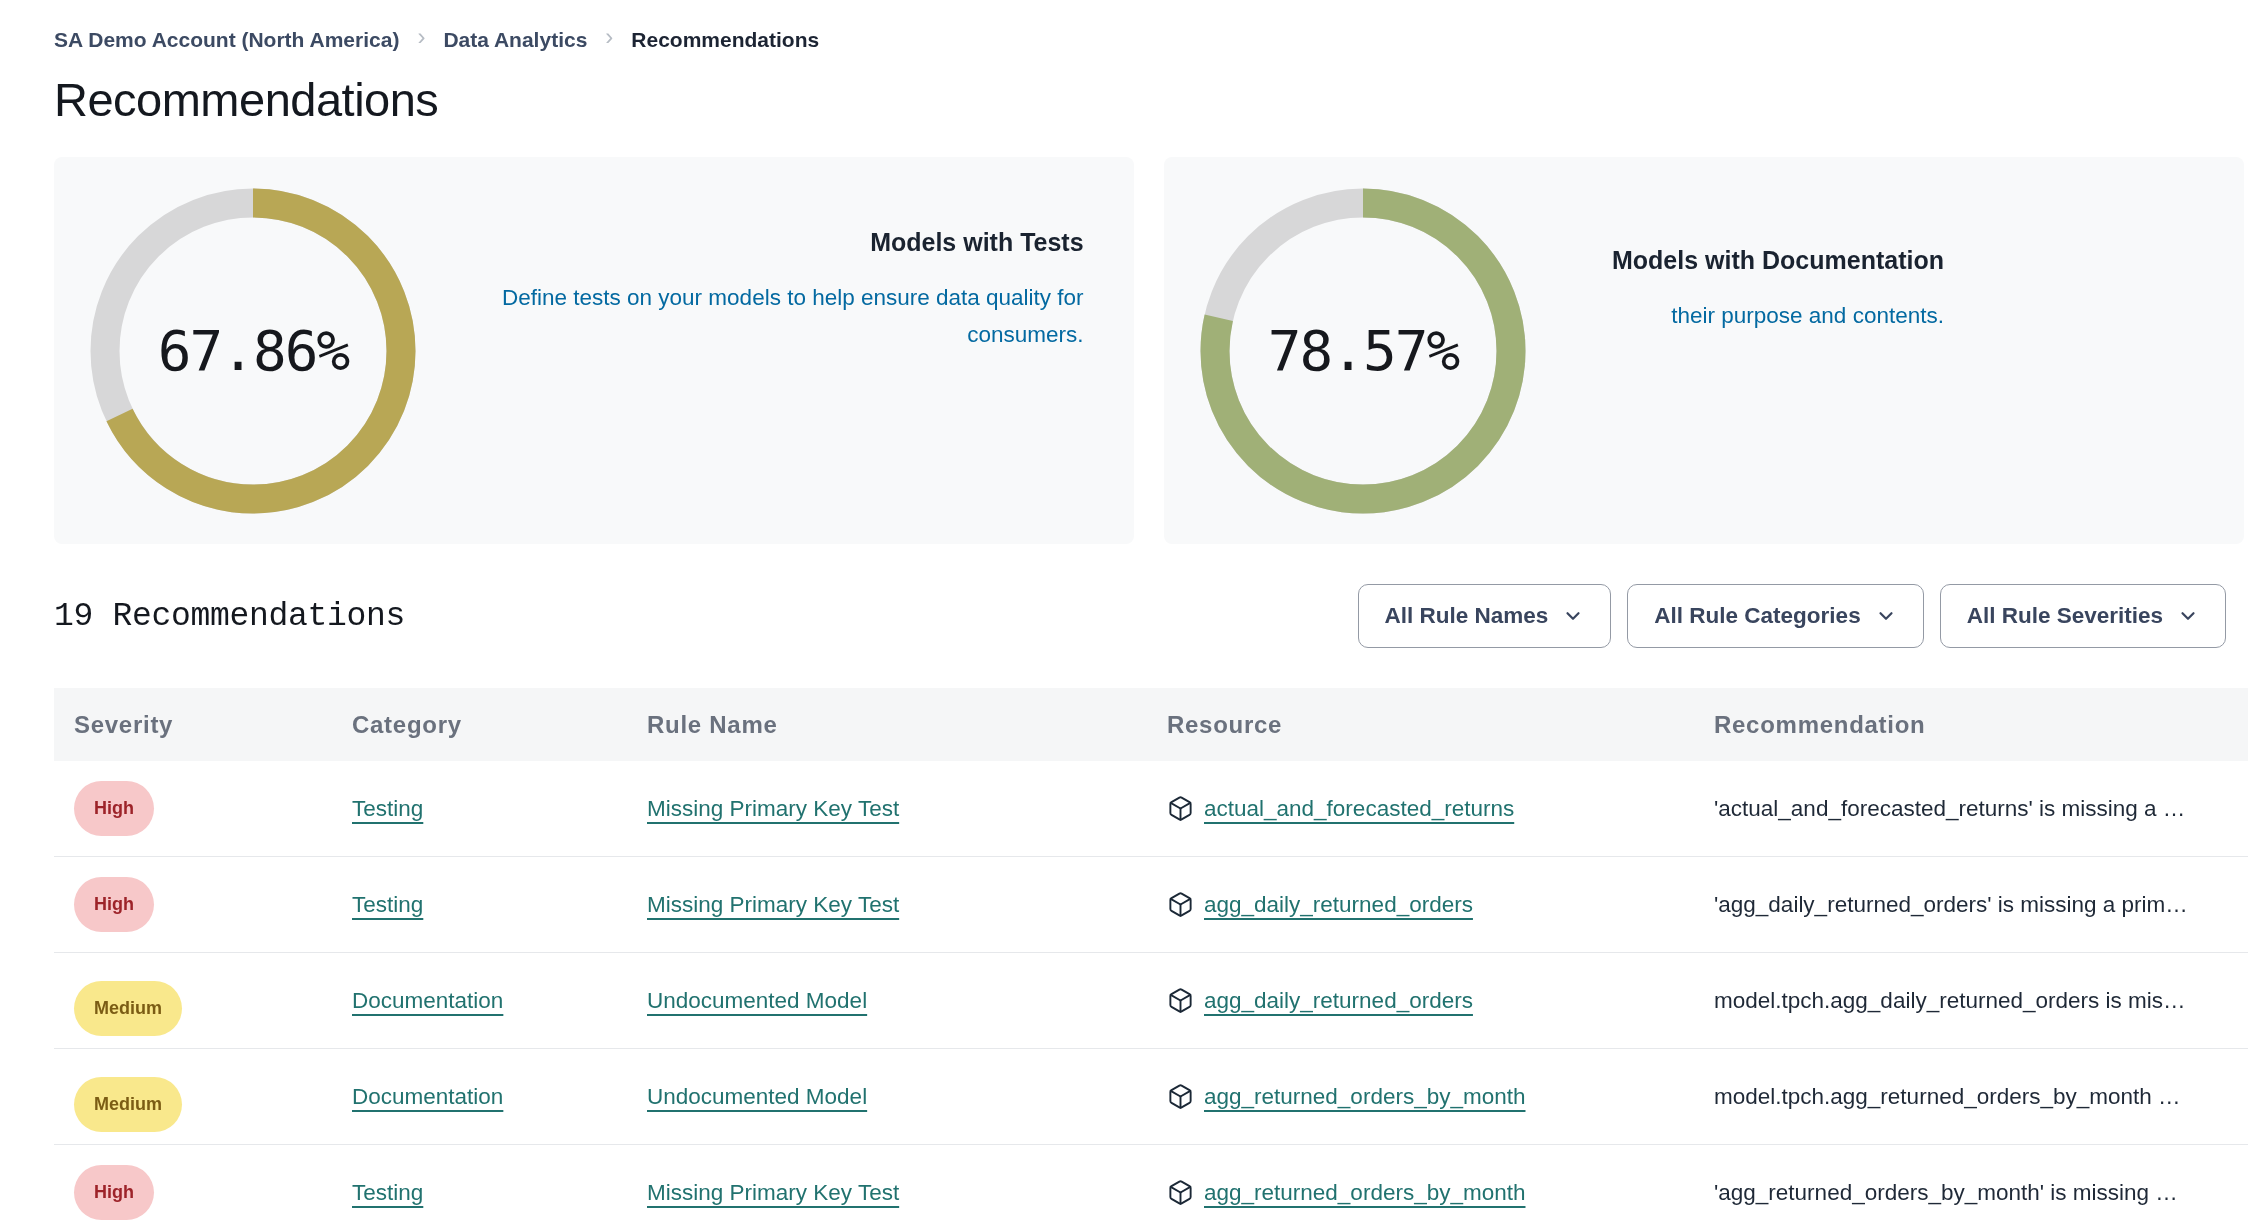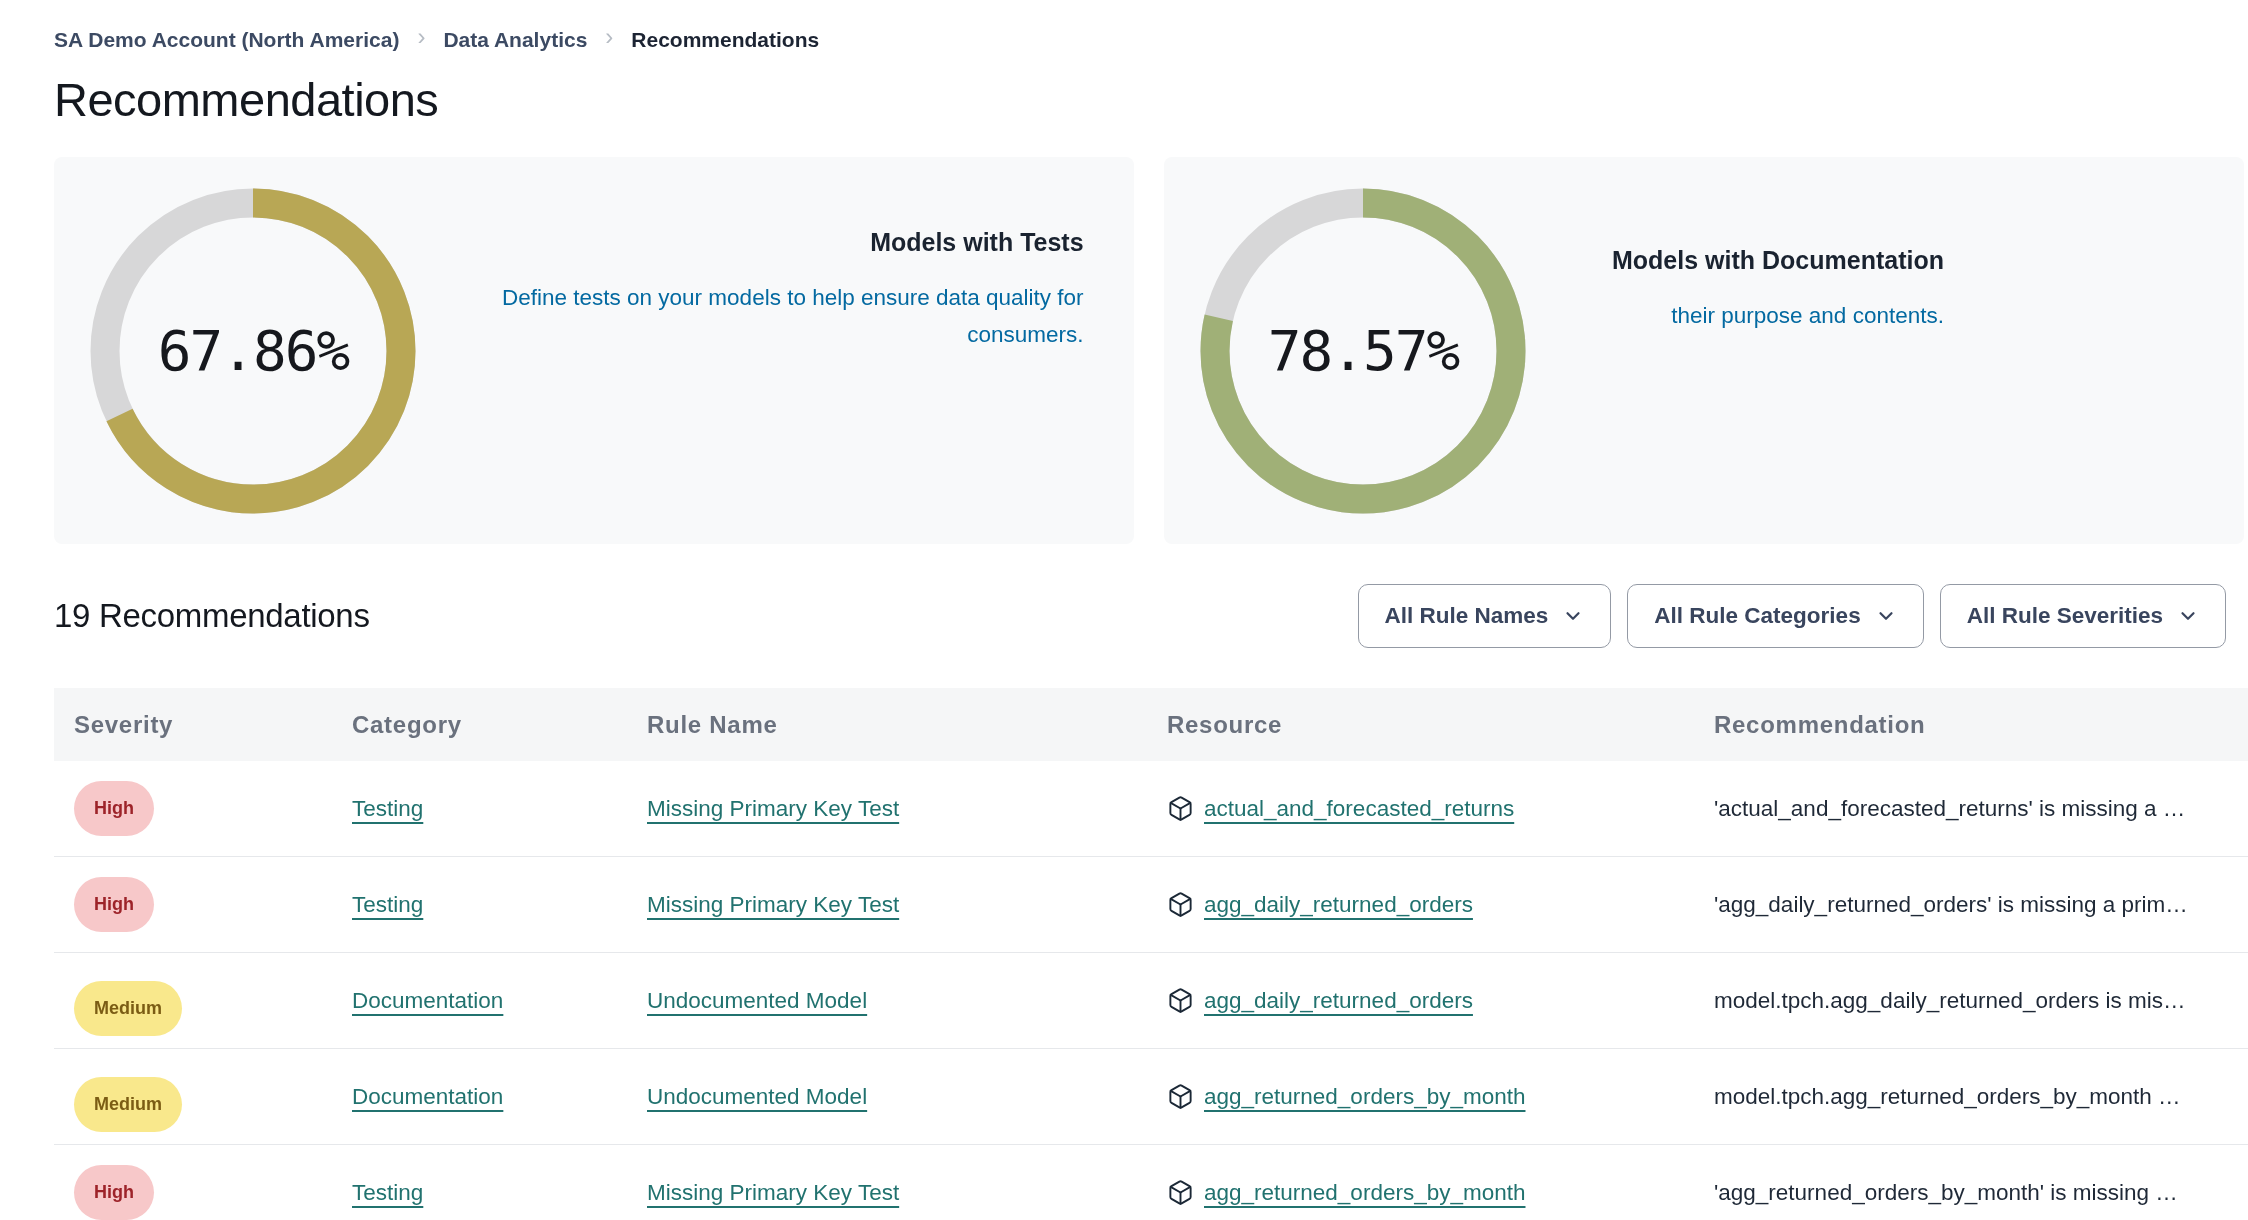--- a/index.html
+++ b/index.html
@@ -31,21 +31,21 @@
     position:absolute; inset:0; display:flex; align-items:center; justify-content:center;
     font-family:"DejaVu Sans Mono", monospace; font-size:56px; color:#16181d; letter-spacing:-2px;
   }
   .card-text { margin-left:84px; padding-bottom:120px;text-align:right; }
   .card-title { font-size:25px; font-weight:700; color:#1a2330; margin-bottom:22px; }
   .card-desc { font-size:22.5px; color:#0369a1; line-height:1.65; }
   .card-desc span { display:block; }
 
   
   .list-header { display:flex; align-items:center; justify-content:space-between; margin-top:40px; width:2172px; }
-  .count-label { font-size:33px; font-weight:500; color:#14181f; letter-spacing:-0.3px; }
+  .count-label { font-size:33px; font-weight:500; color:#14181f; letter-spacing:-0.3px;font-family:Liberation Mono, monospace; }
   .filters { display:flex; gap:16px; }
   .filter-btn {
     display:flex; align-items:center; gap:14px; height:64px; padding:0 26px;
     background:#ffffff; border:1.5px solid #949aa5; border-radius:10px;
     font-family:"Liberation Sans", sans-serif; font-size:22.5px; font-weight:600; color:#39455e; cursor:pointer;
   }
   .filter-btn svg { width:22px; height:22px; stroke:#39455e; }
 
   
   table.rec-table { margin-top:40px; width:2194px; border-collapse:collapse; table-layout:fixed; }

